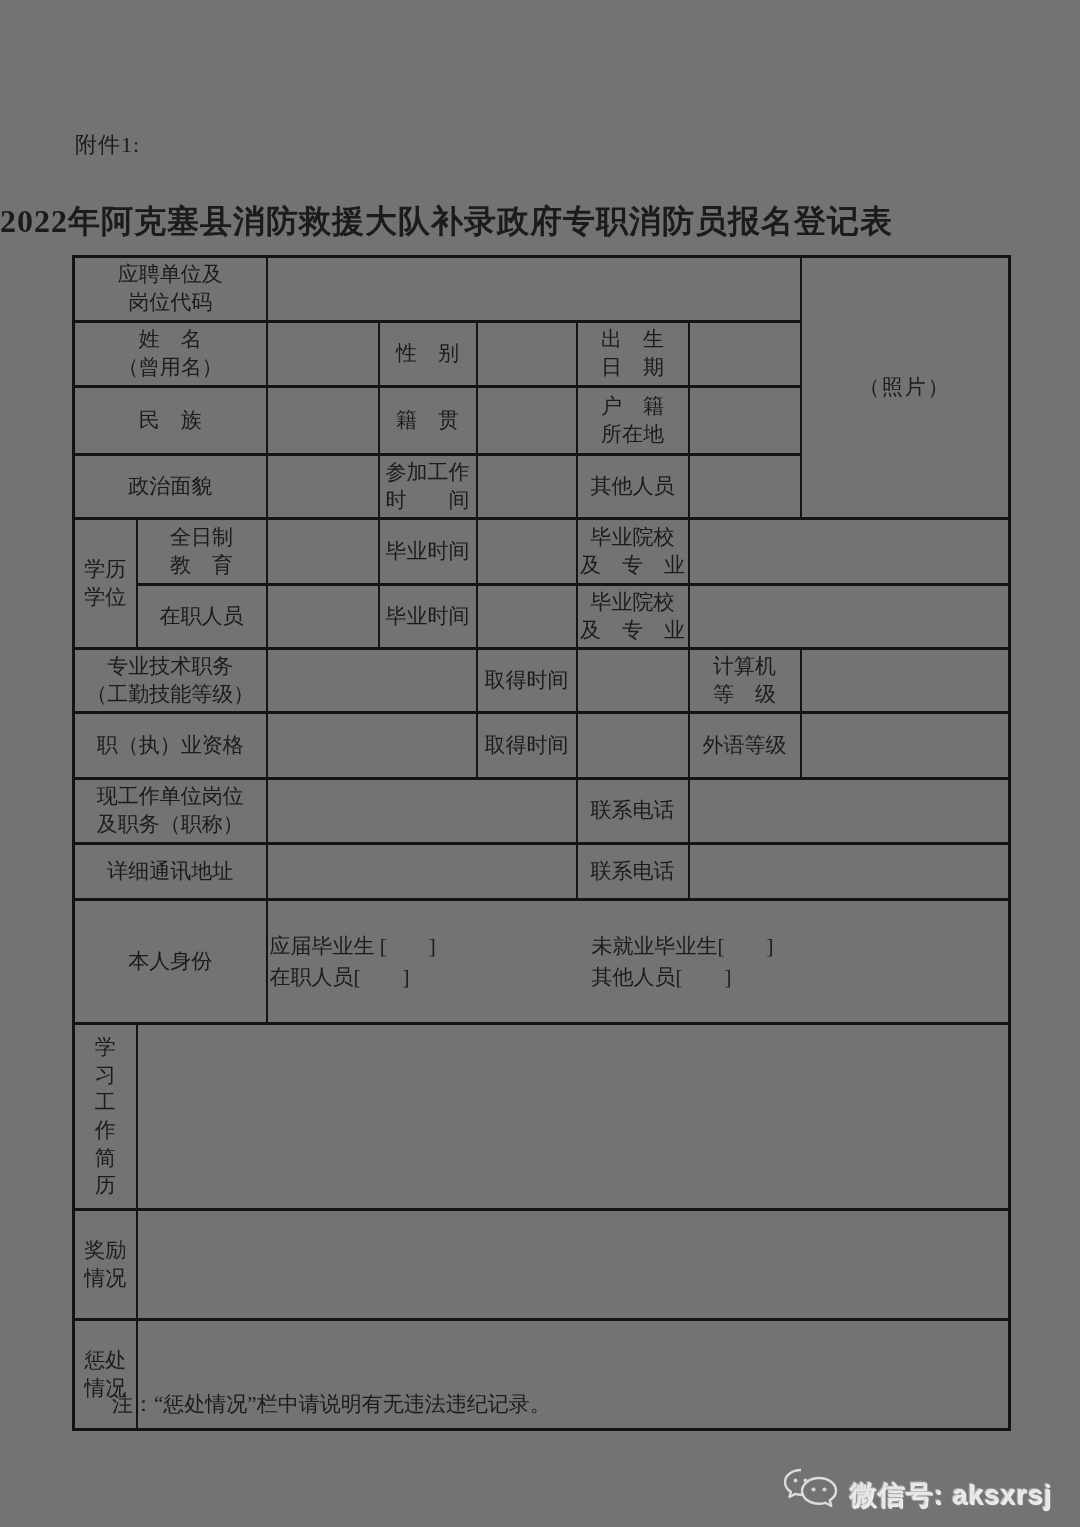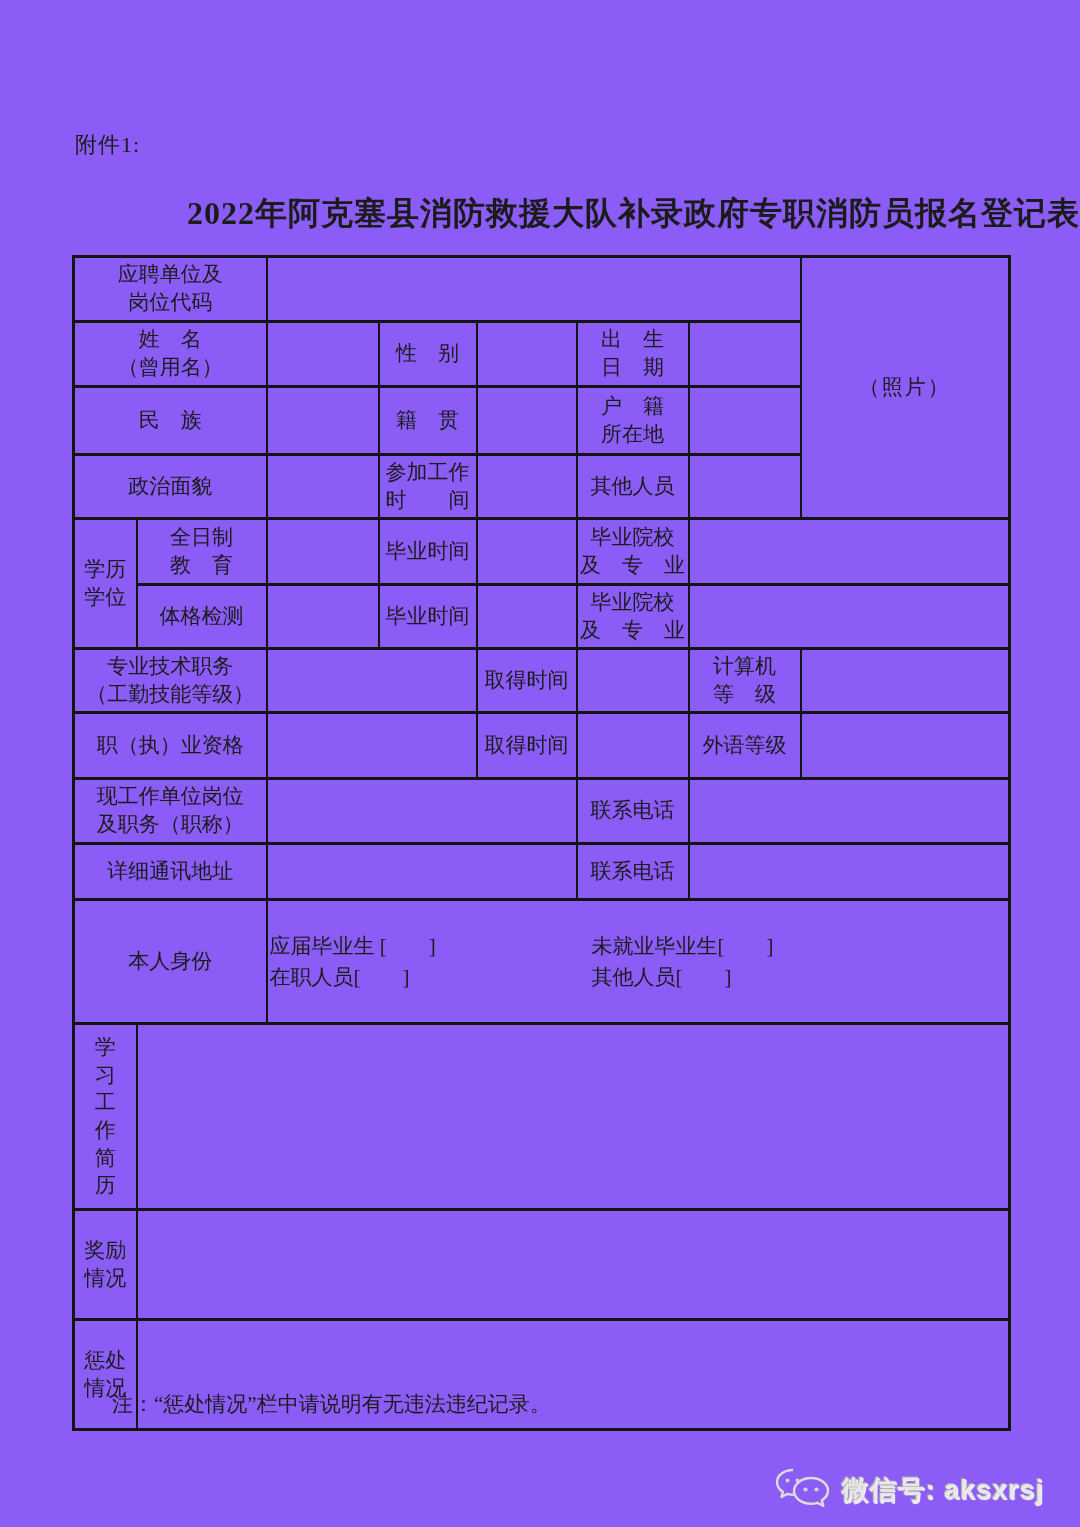--- a/index.html
+++ b/index.html
@@ -5,36 +5,36 @@
   * { margin: 0; padding: 0; box-sizing: border-box; }
   html, body { background: #ffffff; }
   body {
     font-family: "Liberation Serif", "DejaVu Serif", serif;
     color: #1b1b1b;
   }
   .page {
     position: relative;
     width: 1080px;
     height: 1527px;
-    background: #8b5cf6;
+    background: #737373;
     overflow: hidden;
   }
   .attachment {
     position: absolute;
     left: 75px;
     top: 130px;
     font-size: 22px;
     letter-spacing: 1px;
   }
   .title {
     position: absolute;
     left: 0;
-    top: 192px;
+    top: 200px;
     width: 100%;
-    text-align: right;
+    text-align: left;
     font-size: 32px;
     font-weight: bold;
     letter-spacing: 1px;
   }
   table.form-table {
     position: absolute;
     left: 72px;
     top: 255px;
     width: 936px;
     border-collapse: collapse;
@@ -75,24 +75,24 @@
     white-space: pre;
   }
   .note {
     position: absolute;
     left: 112px;
     top: 1390px;
     font-size: 21px;
   }
   .wechat {
     position: absolute;
-    right: 36px;
+    right: 28px;
     bottom: 14px;
     display: flex;
-    align-items: center;
+    align-items: flex-end;
     gap: 8px;
   }
   .wechat .wm-text {
     font-family: "Liberation Sans", "DejaVu Sans", sans-serif;
     font-size: 27px;
     font-weight: bold;
     color: #e7e7e7;
     text-shadow: -1px -1px 1px #a9a9a9, 1px 1px 1px #ffffff;
     letter-spacing: 1px;
   }
@@ -159,21 +159,21 @@
         <td>全日制
 教　育</td>
         <td></td>
         <td>毕业时间</td>
         <td></td>
         <td>毕业院校
 及　专　业</td>
         <td colspan="2"></td>
       </tr>
       <tr style="height:64px">
-        <td>体格检测</td>
+        <td>在职人员</td>
         <td></td>
         <td>毕业时间</td>
         <td></td>
         <td>毕业院校
 及　专　业</td>
         <td colspan="2"></td>
       </tr>
       <tr style="height:64px">
         <td colspan="2">专业技术职务
 （工勤技能等级）</td>

